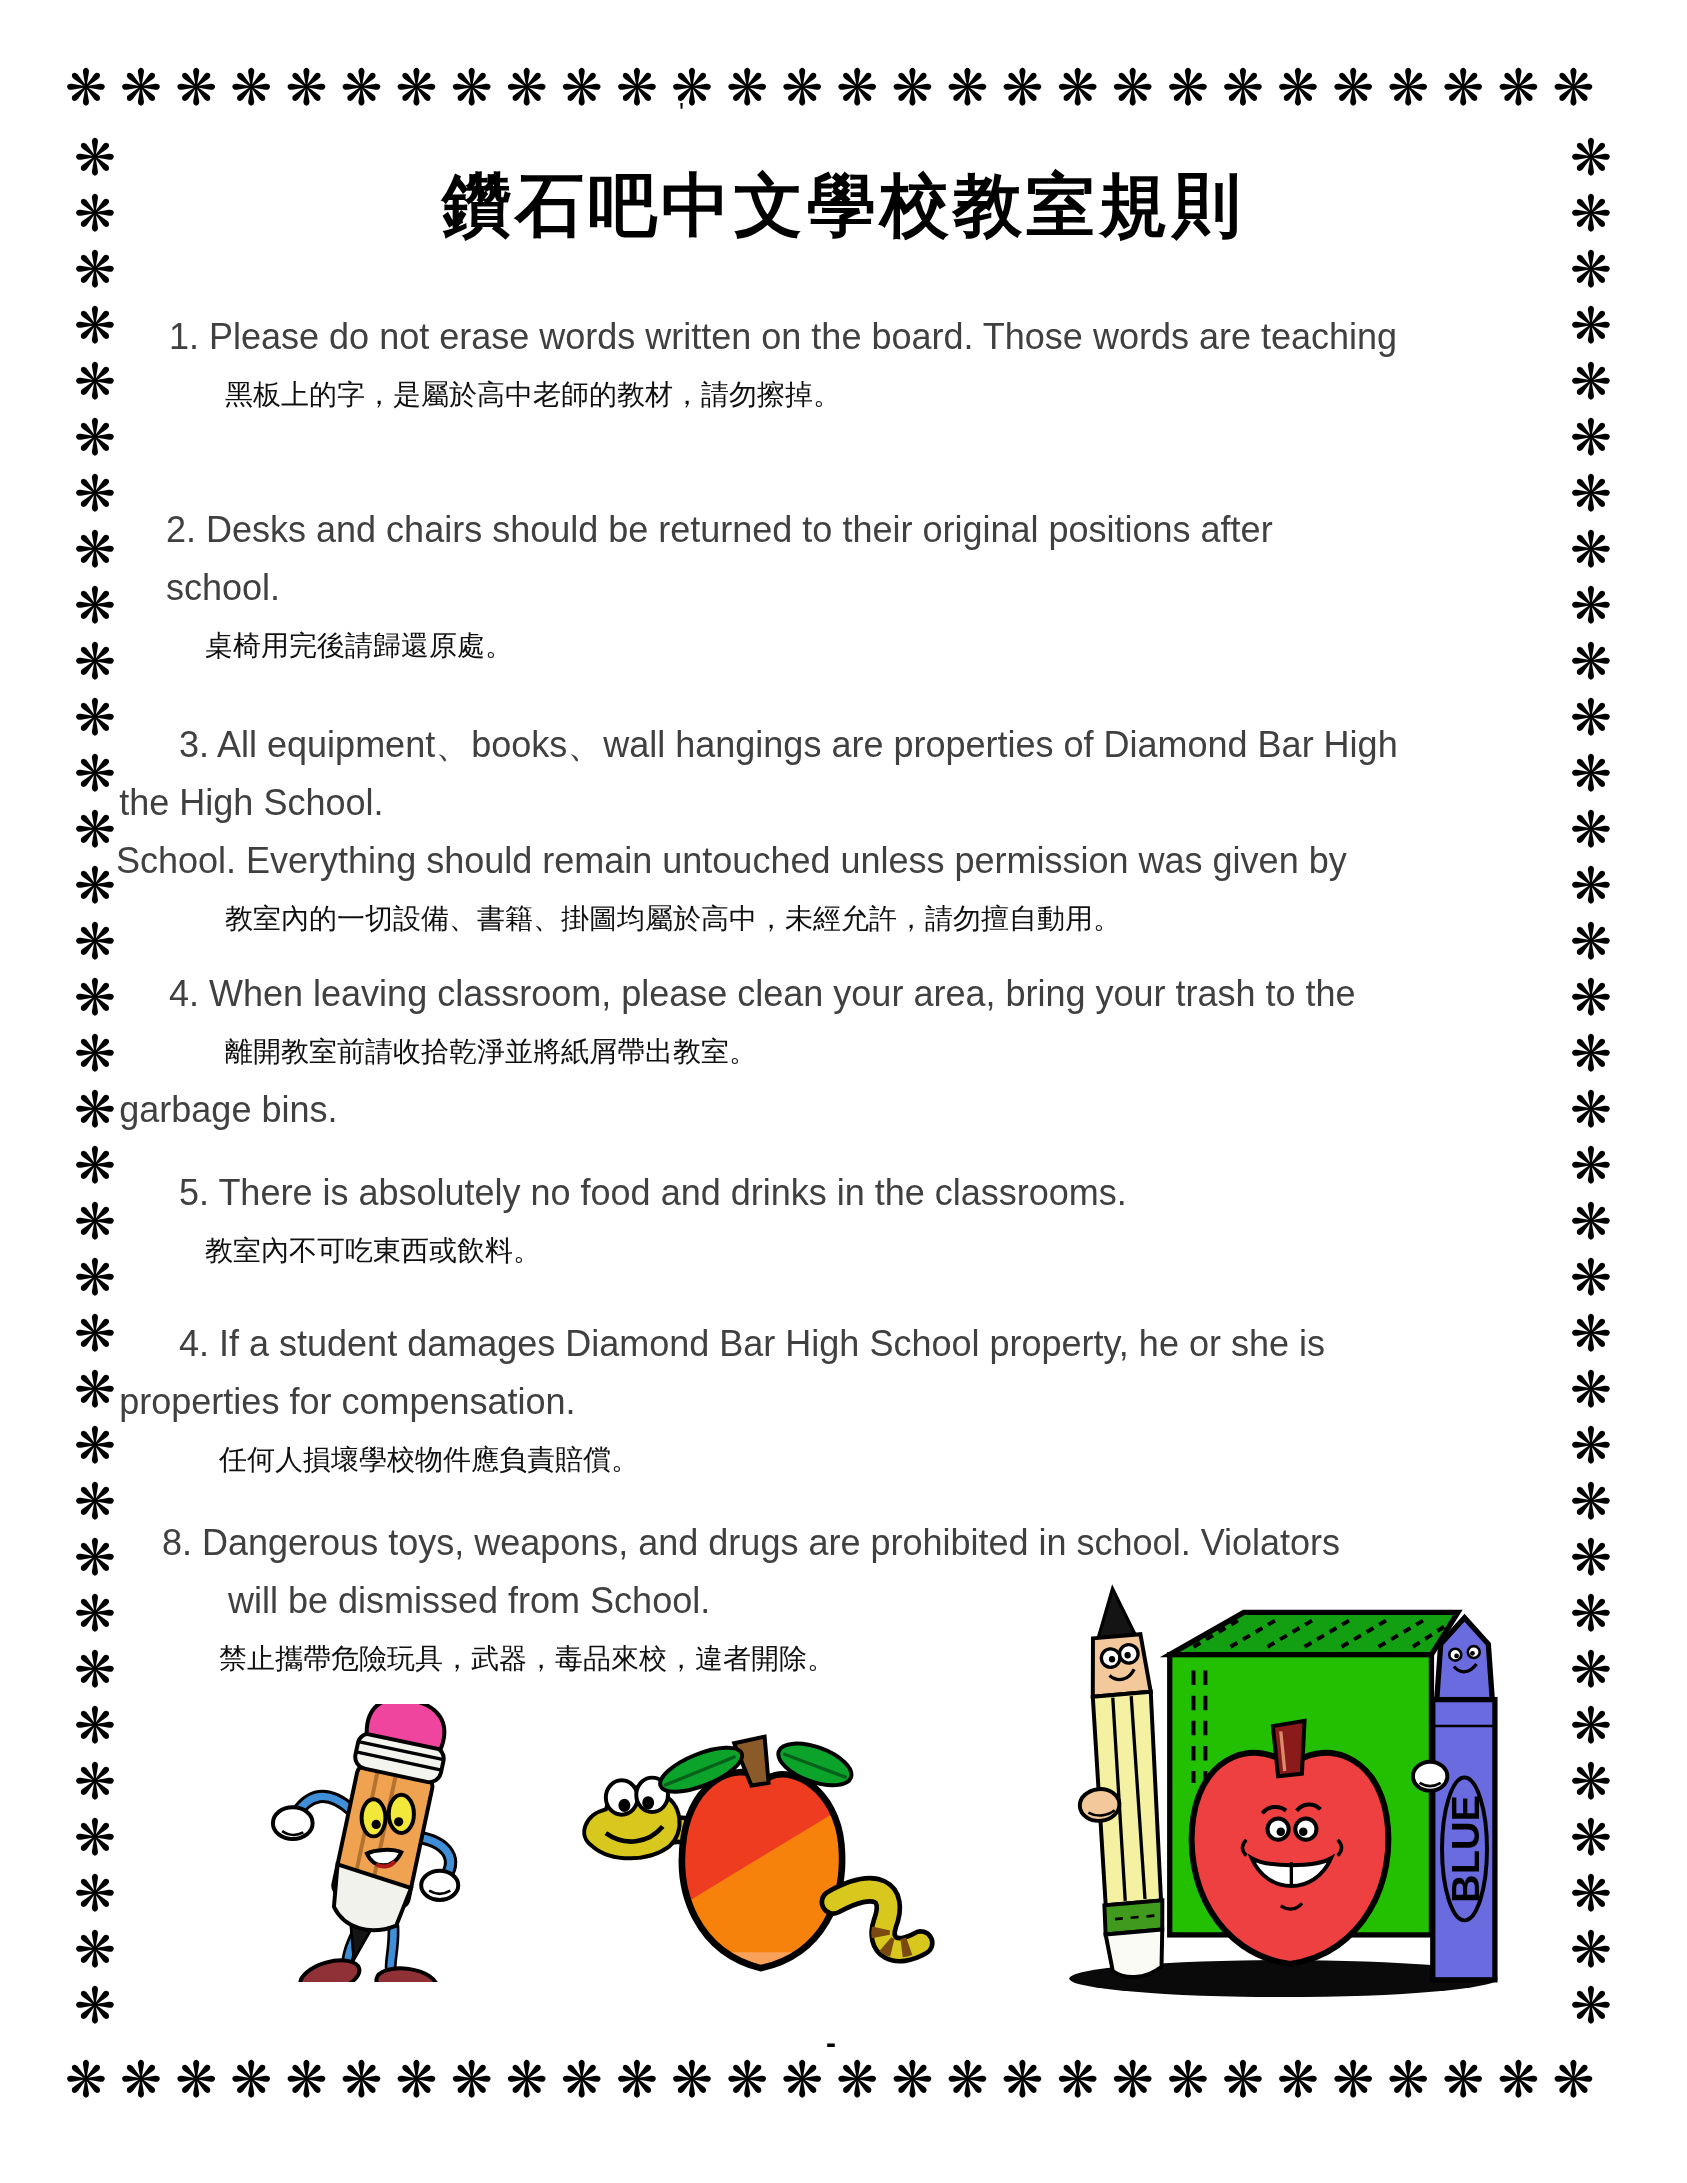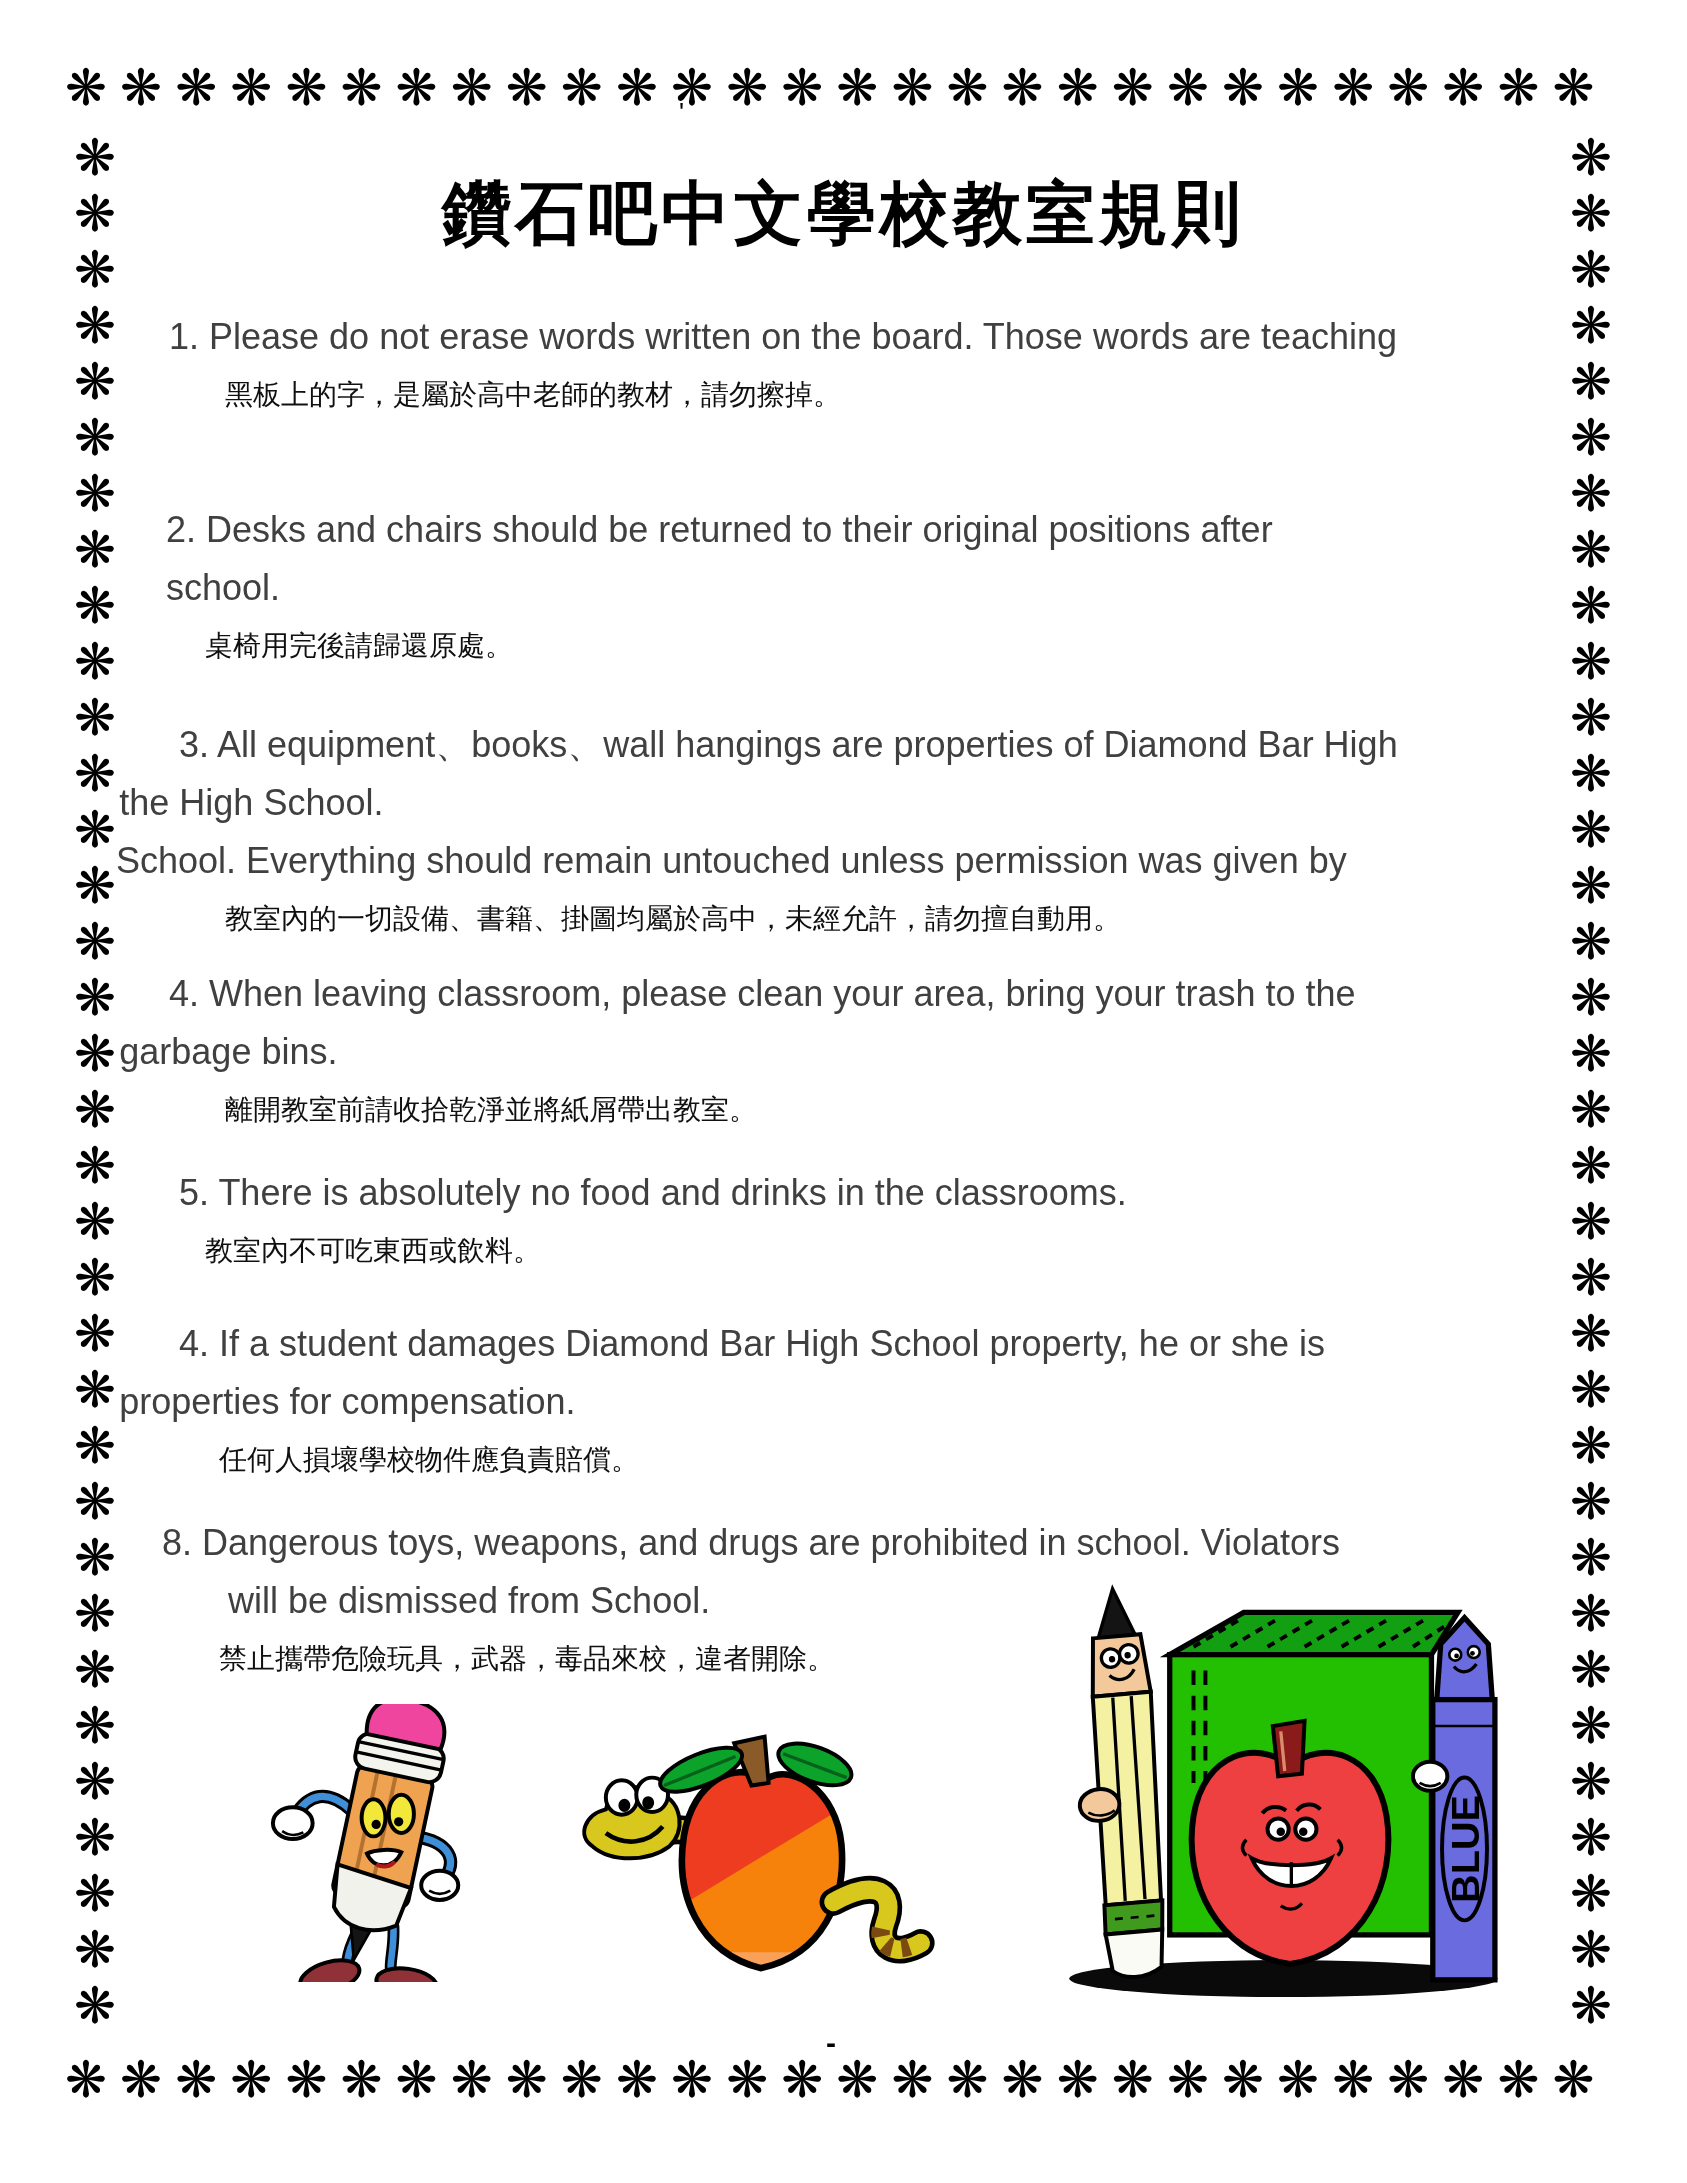--- a/index.html
+++ b/index.html
@@ -9,21 +9,21 @@
   .border{position:absolute;color:#000;font-family:"DejaVu Sans",sans-serif;user-select:none;}
   .border.h{left:65px;width:1565px;height:63px;font-size:50px;line-height:60px;
             letter-spacing:13.2px;white-space:nowrap;overflow:hidden;}
   .border.top{top:58px;}
   .border.bottom{top:2050px;}
   .border.v{top:130px;width:62px;font-size:50px;line-height:56px;text-align:center;
             white-space:pre;overflow:hidden;height:1919px;}
   .border.left{left:64px;}
   .border.right{left:1560px;}
   
-  .title{position:absolute;top:156px;left:0;right:0;margin:12px;text-align:center;
+  .title{position:absolute;top:156px;left:0;right:0;margin:4px;text-align:center;
          font-family:"Liberation Serif","DejaVu Serif",serif;font-weight:600;
          font-size:69px;letter-spacing:4px;}
   
   .rule{position:absolute;left:116px;width:1465px;}
   .rule .ln{height:58px;line-height:58px;font-size:36px;white-space:nowrap;color:#404040;}
   .rule .zh{font-size:28px;color:#101010;}
   
   .stray{position:absolute;font-size:30px;color:#000;line-height:1;}
   .stray.apos{left:679px;top:99px;font-size:26.5px;}
   .stray.dash{left:826px;top:2028px;font-weight:bold;}
@@ -125,22 +125,22 @@
 
   <section class="rule" style="top:716px">
     <div class="ln" style="padding-left:63px">3. All equipment、books、wall hangings are properties of Diamond Bar High</div>
     <div class="ln" style="padding-left:3.3px">the High School.</div>
     <div class="ln" style="padding-left:0px">School. Everything should remain untouched unless permission was given by</div>
     <div class="ln zh" style="padding-left:109px">教室內的一切設備、書籍、掛圖均屬於高中，未經允許，請勿擅自動用。</div>
   </section>
 
   <section class="rule" style="top:965px">
     <div class="ln" style="padding-left:53px">4. When leaving classroom, please clean your area, bring your trash to the</div>
+    <div class="ln zh" style="padding-left:109px">離開教室前請收拾乾淨並將紙屑帶出教室。</div>
     <div class="ln" style="padding-left:3.3px">garbage bins.</div>
-    <div class="ln zh" style="padding-left:109px">離開教室前請收拾乾淨並將紙屑帶出教室。</div>
   </section>
 
   <section class="rule" style="top:1164px">
     <div class="ln" style="padding-left:63px">5. There is absolutely no food and drinks in the classrooms.</div>
     <div class="ln zh" style="padding-left:89px">教室內不可吃東西或飲料。</div>
   </section>
 
   <section class="rule" style="top:1315px">
     <div class="ln" style="padding-left:63px">4. If a student damages Diamond Bar High School property, he or she is</div>
     <div class="ln" style="padding-left:3.3px">properties for compensation.</div>

